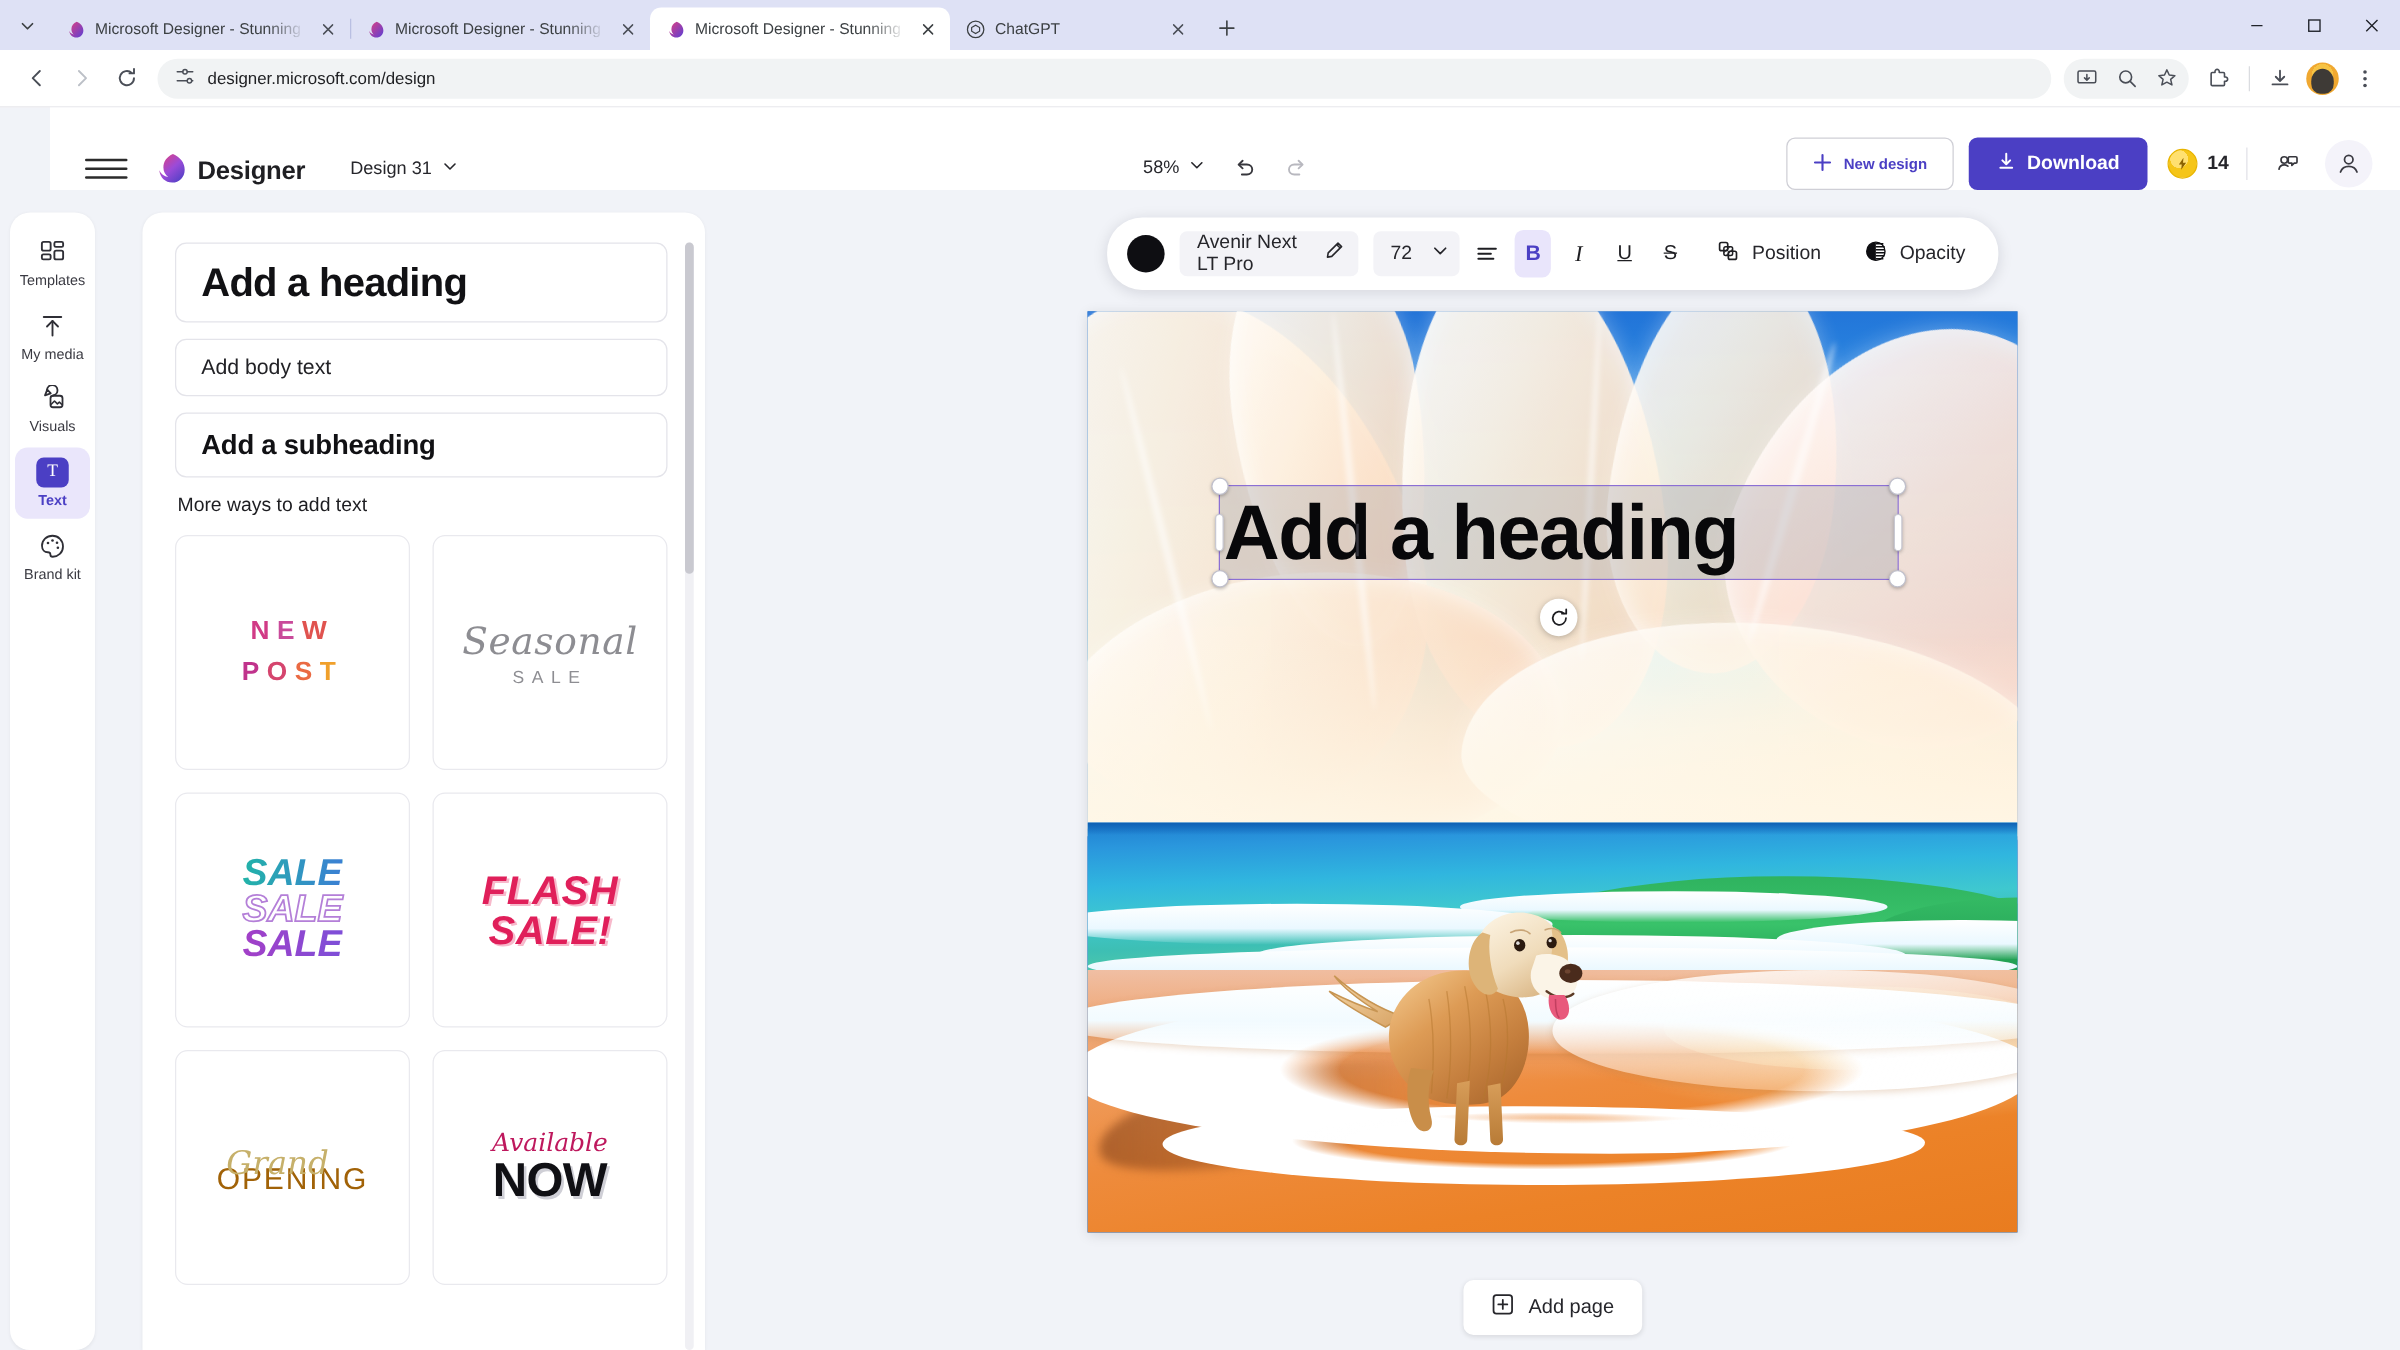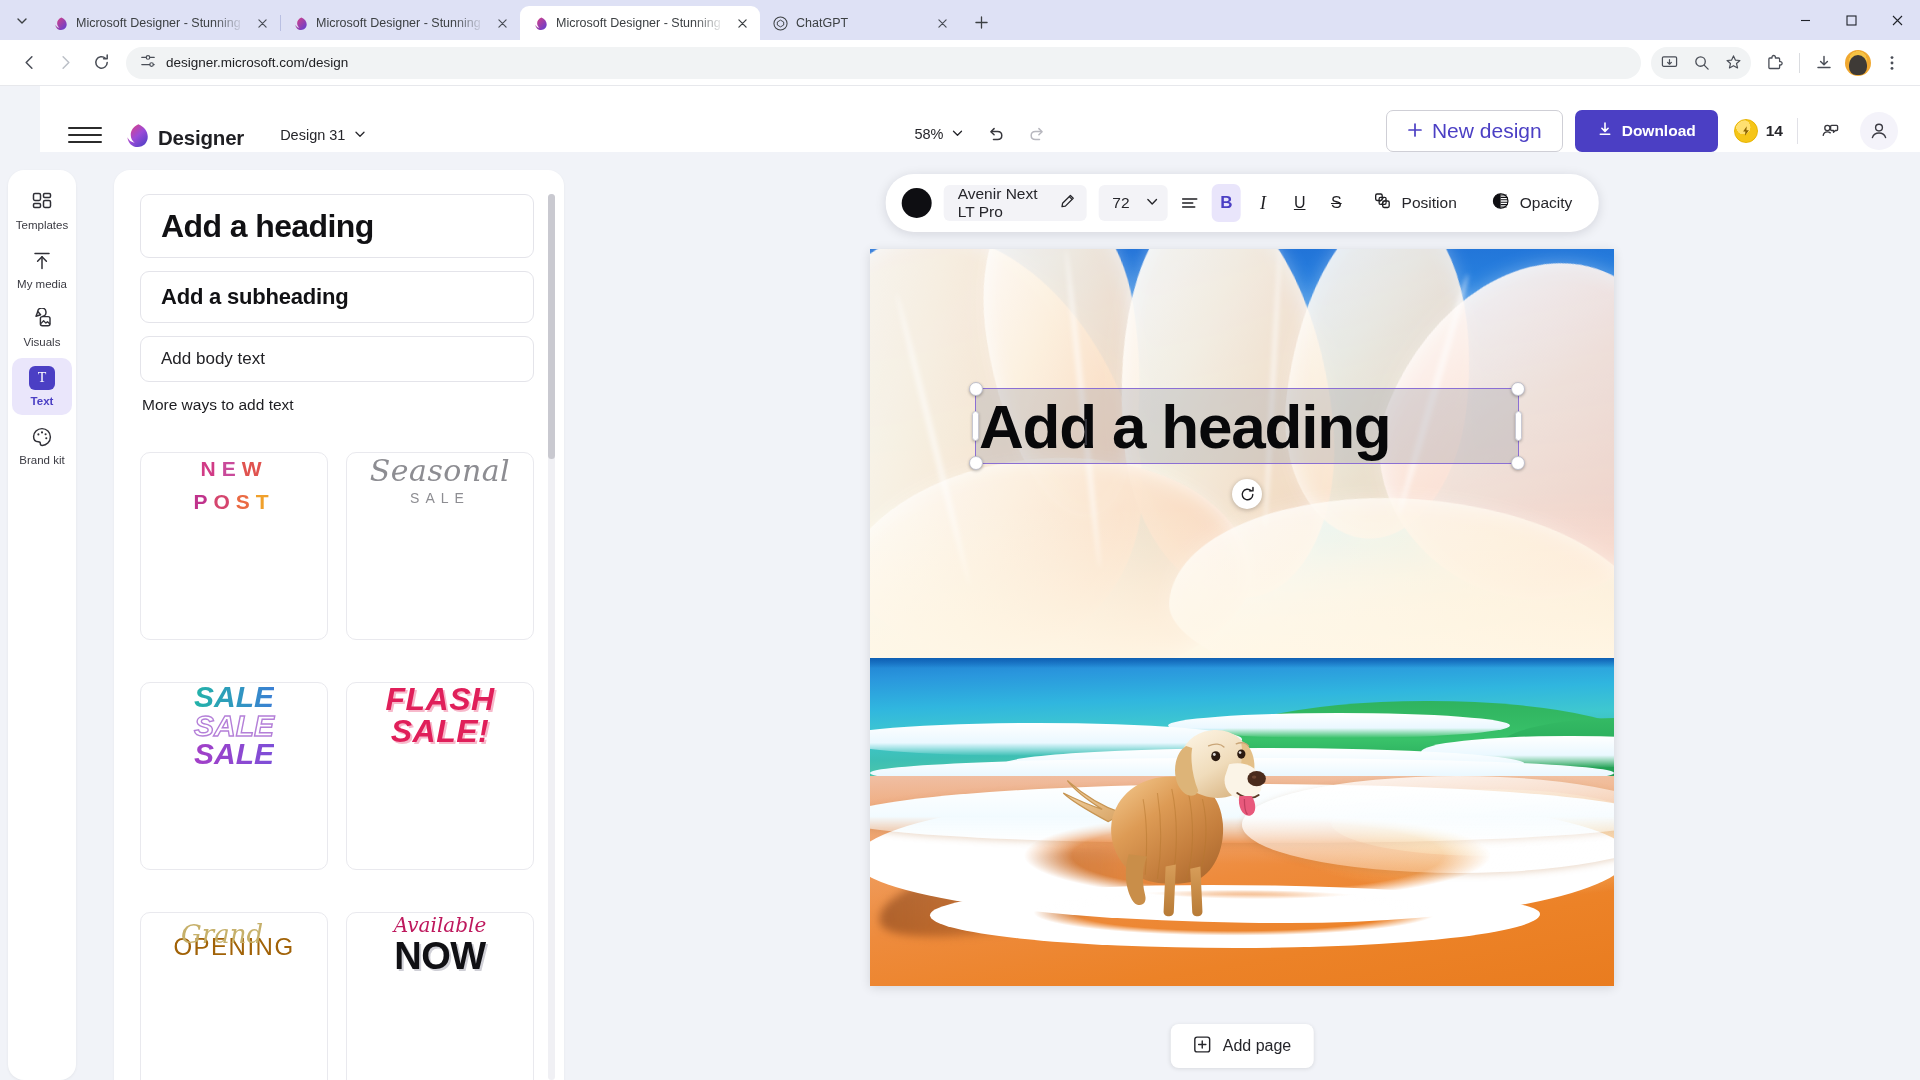--- a/index.html
+++ b/index.html
@@ -189,21 +189,21 @@
     margin-left: auto;
     display: flex; align-items: center; gap: 12px;
   }
   .btn-newdesign {
     height: 42px;
     display: flex; align-items: center; gap: 9px;
     padding: 0 20px;
     border: 1px solid #cfcfd6;
     border-radius: 7px;
     background: #fff;
-    font-size: 21px; font-weight: 400; color: #4b3fc4;
+    font-size: 12px; font-weight: 700; color: #4b3fc4;
     cursor: pointer;
   }
   .btn-download {
     height: 42px;
     display: flex; align-items: center; gap: 9px;
     padding: 0 22px;
     border: none; border-radius: 7px;
     background: #4b3fc4;
     font-size: 15.5px; font-weight: 600; color: #ffffff;
     cursor: pointer;
@@ -305,24 +305,23 @@
   .card-grid {
     display: grid;
     grid-template-columns: 1fr 1fr;
     gap: 18px;
   }
   .tcard {
     aspect-ratio: 1 / 1;
     border: 1px solid #e9e9ee;
     border-radius: 10px;
     background: #fff;
-    display: flex; justify-content: center;
+    display: flex; align-items: center; justify-content: center;
     cursor: pointer;
     overflow: hidden;
-    margin-top: 24px;
   }
   .tc-newpost {
     text-align: center; font-weight: 700; font-size: 21px; letter-spacing: 6px;
     line-height: 1.55;
   }
   .tc-newpost .l1 span:nth-child(1){color:#d13b86;}
   .tc-newpost .l1 span:nth-child(2){color:#c94a9a;}
   .tc-newpost .l1 span:nth-child(3){color:#e0534f;}
   .tc-newpost .l1 span:nth-child(4){color:#ef9a2a;}
   .tc-newpost .l2 span:nth-child(1){color:#c0338c;}
@@ -994,25 +993,25 @@
         <span class="rail-label">Brand kit</span>
       </div>
     </div>
   </div>
 
   <div class="panel">
     <div class="panel-scroll">
       <div class="text-preset preset-h">
         <span>Add a heading</span>
       </div>
+      <div class="text-preset preset-b">
+        <span>Add body text</span>
+      </div>
       <div class="text-preset preset-s">
         <span>Add a subheading</span>
-      </div>
-      <div class="text-preset preset-b">
-        <span>Add body text</span>
       </div>
 
       <div class="panel-subtitle">More ways to add text</div>
 
       <div class="card-grid">
 
         <div class="tcard">
           <div class="tc-newpost">
             <div class="l1"><span>N</span><span>E</span><span>W</span><span></span></div>
             <div class="l2"><span>P</span><span>O</span><span>S</span><span>T</span></div>

